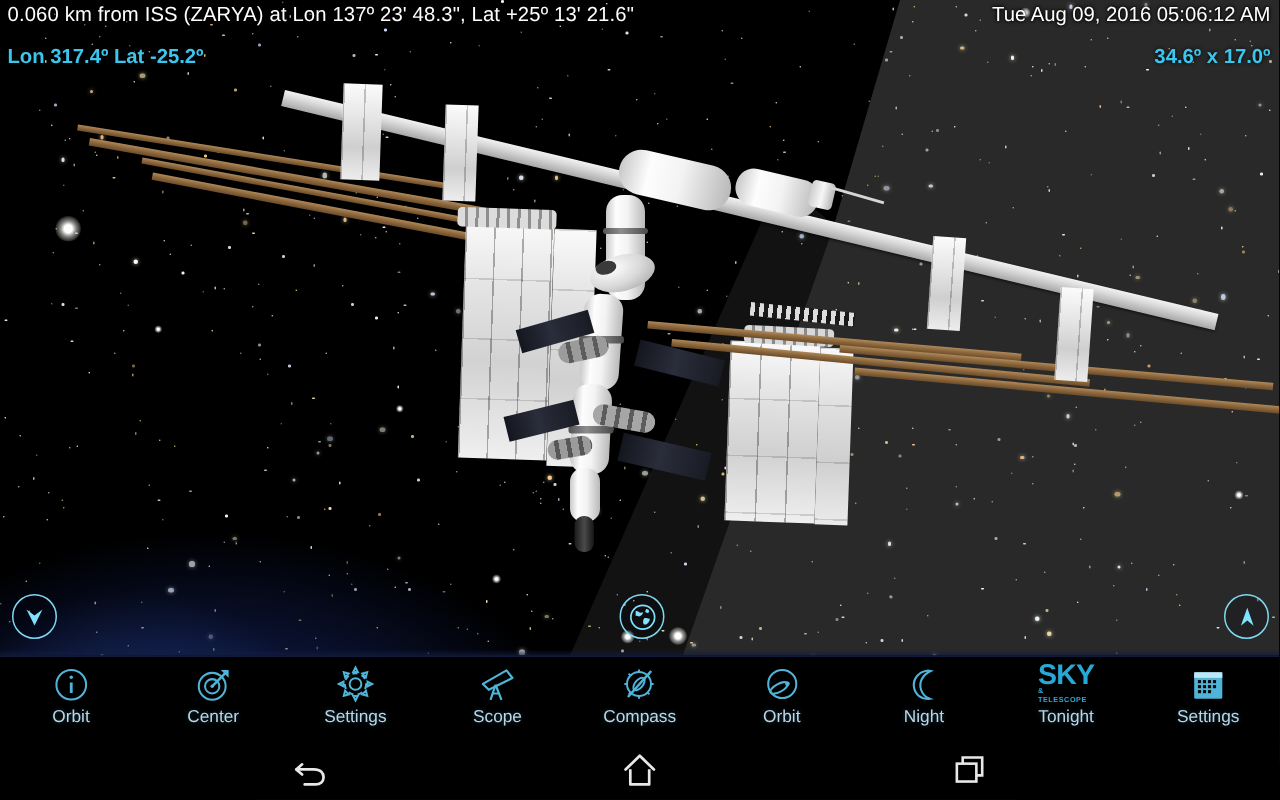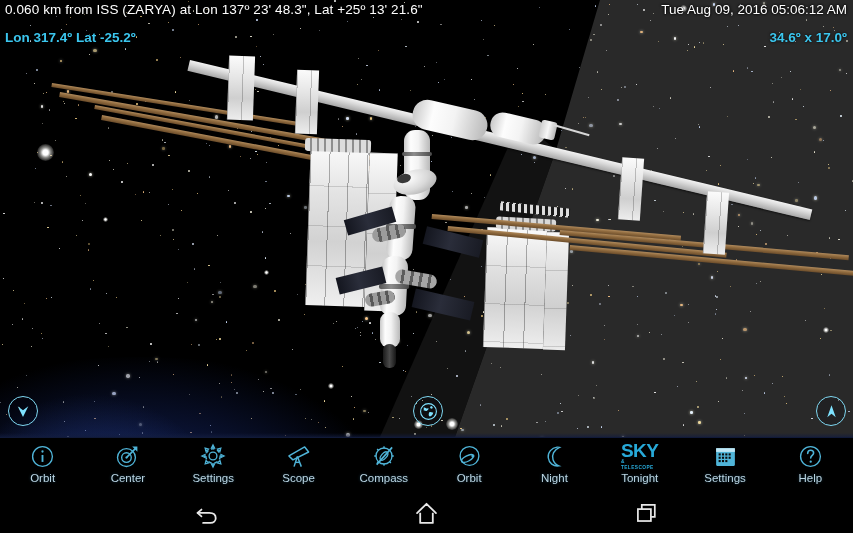--- a/index.html
+++ b/index.html
@@ -1050,30 +1050,20 @@
               <rect x="15" y="12.2" width="2" height="2"></rect>
             <rect x="5.4" y="15.4" width="2" height="2"></rect>
               <rect x="8.6" y="15.4" width="2" height="2"></rect>
             <rect x="11.8" y="15.4" width="2" height="2"></rect>
           </g>
         </svg>
       </div>
       <div class="tb-label">Settings</div>
     </div>
 
-    <div class="tb-item">
-      <div class="tb-ico">
-        <svg width="25" height="25" viewBox="0 0 24 24" fill="none" stroke="#4fb4d8" stroke-width="1.3">
-          <circle cx="12" cy="12" r="9.5"></circle>
-          <path d="M9.3 9 C9.3 6.8 10.8 6 12.2 6 C13.8 6 15 7 15 8.7 C15 10.8 12.2 11 12.2 13.4" stroke-width="1.5" stroke-linecap="round"></path>
-          <circle cx="12.2" cy="17" r="1.1" fill="#4fb4d8" stroke="none"></circle>
-        </svg>
-      </div>
-      <div class="tb-label">Help</div>
-    </div>
   </div>
 
   <div id="navbar">
     <div class="nav-btn">
       <svg width="27" height="27" viewBox="0 0 24 24" fill="none" stroke="#e8e8e8" stroke-width="1.6">
         <path d="M7.5 8.5 L4 11.5 L7.5 14.5" stroke-linecap="round" stroke-linejoin="round"></path>
         <path d="M4.2 11.5 L14.5 11.5 C18.5 11.5 20.2 13.8 20.2 16.2 C20.2 18.6 18.3 20.4 15.5 20.4 L9 20.4" stroke-linecap="round"></path>
       </svg>
     </div>
     <div class="nav-gap"></div>

